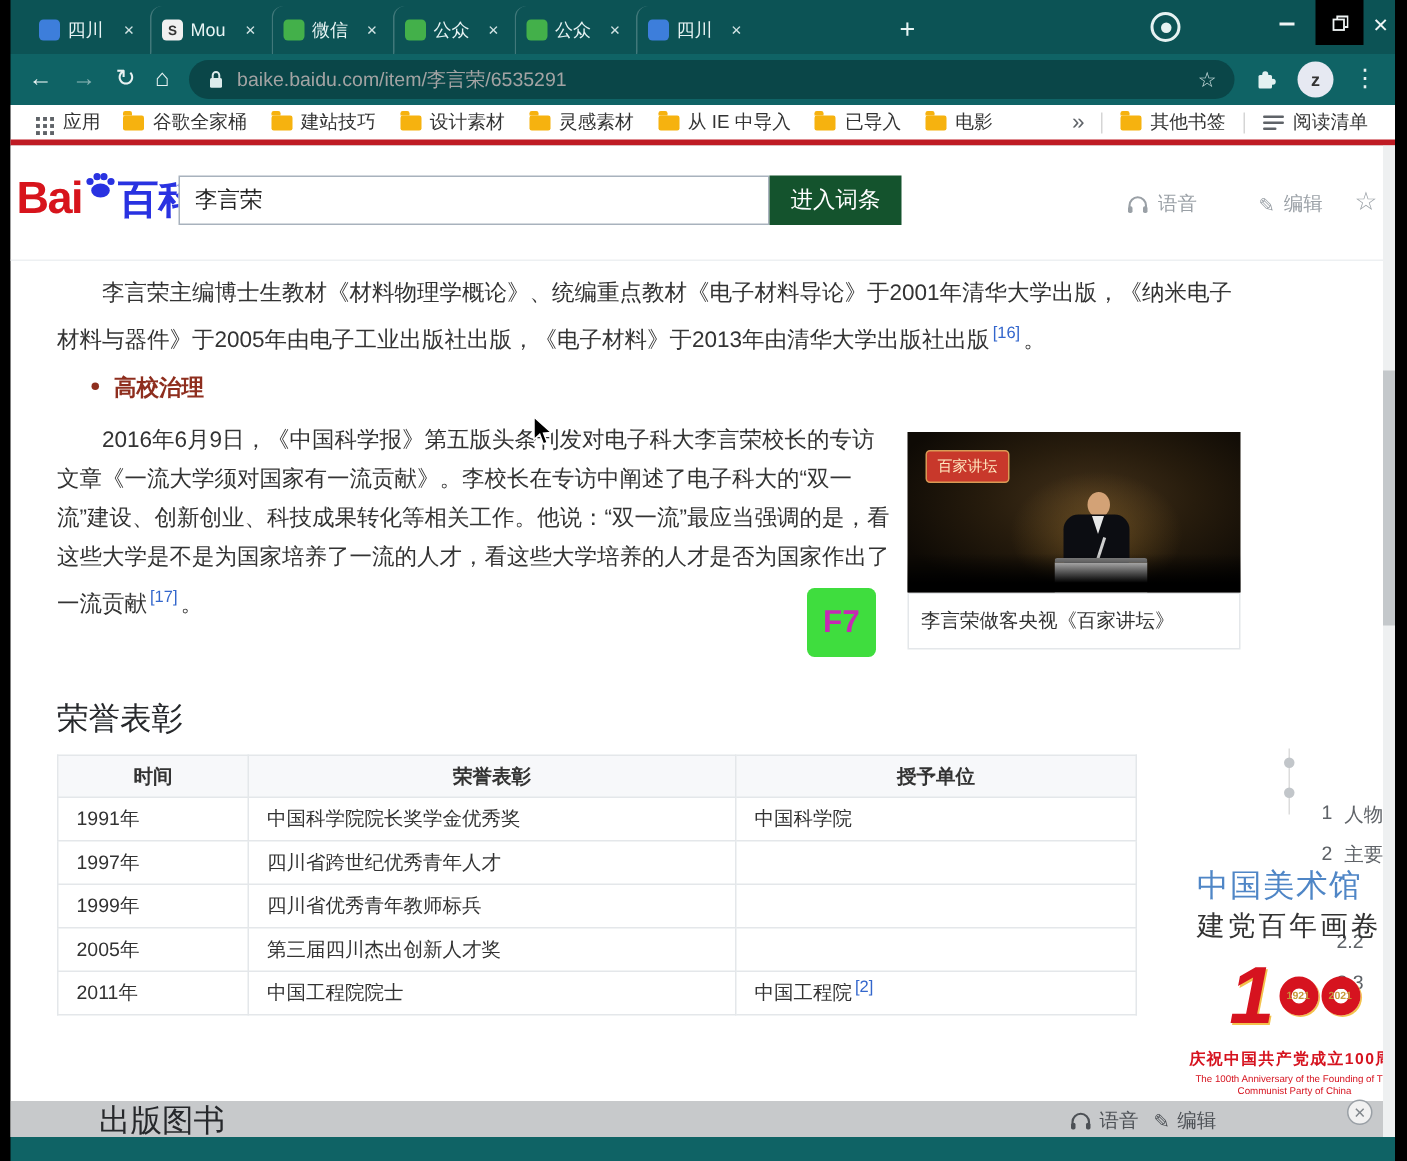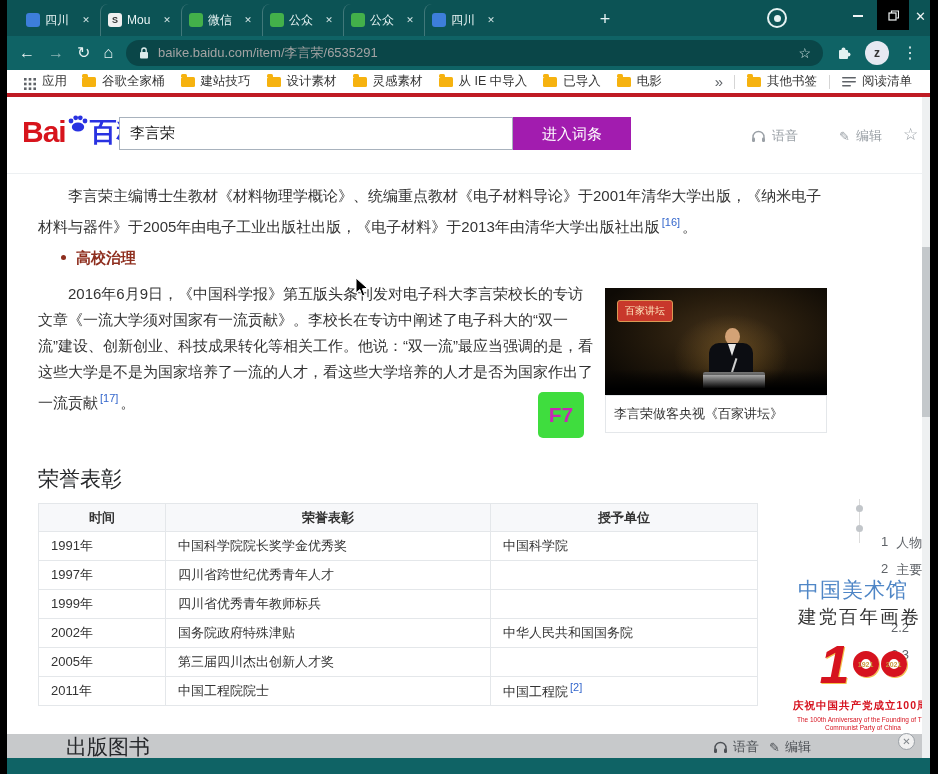--- a/index.html
+++ b/index.html
@@ -54,27 +54,27 @@
   .folder-icon { width:14px; height:10px; background:#f6b20f; border-radius:1.5px; position:relative; flex:none; }
   .folder-icon::before { content:""; position:absolute; left:0; top:-3px; width:6px; height:3px; background:#f6b20f;
                          border-radius:1.5px 1.5px 0 0; }
   .bm-chevron { margin-left:auto; font-size:15px; color:#5f6368; padding:0 7px; }
   .bm-sep { width:1px; height:14px; background:#d5d5d5; margin:0 4px; }
 
   
   .page { position:absolute; left:0; top:97px; width:923px; height:661px; background:#fff; overflow:hidden; }
 
   .bk-header { position:absolute; left:0; top:0; width:923px; height:77px; border-bottom:1px solid #edf0f2; background:#fff; }
-  .bk-logo { position:absolute; left:15px; top:16px; display:flex; align-items:flex-end; gap:1px; }
+  .bk-logo { position:absolute; left:4px; top:16px; display:flex; align-items:flex-end; gap:1px; }
   .logo-bai { font-size:30px; font-weight:bold; color:#d7141c; letter-spacing:-1px; line-height:34px; }
   .paw-wrap { margin-bottom:12px; }
   .logo-baike { font-size:27px; font-weight:bold; color:#2932e1; line-height:34px; }
   .bk-search { position:absolute; left:112px; top:20px; width:394px; height:33px; border:1px solid #a8b2bd;
                font-size:15px; color:#222; padding:0 10px; outline:none; font-family:inherit; }
-  .bk-btn { position:absolute; left:506px; top:20px; width:118px; height:33px; background:#a21caf; color:#fff;
+  .bk-btn { position:absolute; left:506px; top:20px; width:88px; height:33px; background:#14532d; color:#fff;
             font-size:15px; text-align:center; line-height:33px; cursor:pointer; }
   .hdr-act { position:absolute; top:30px; display:flex; align-items:center; gap:6px; color:#9aa0a6; font-size:13px; }
   .hdr-star { position:absolute; left:896px; top:27px; font-size:17px; color:#9aa0a6; }
 
   .para { position:absolute; font-size:15px; line-height:26px; color:#333; text-indent:2em; }
   .p1 { left:31px; top:86px; width:794px; }
   .p2 { left:31px; top:184px; width:558px; }
   .ref { color:#36c; font-size:11px; margin:0 2px; cursor:pointer; }
   .bullet-h { position:absolute; left:54px; top:152px; color:#8e2e1e; font-weight:bold; font-size:15px; }
   .bullet-h::before { content:""; display:inline-block; width:5px; height:5px; border-radius:50%; background:#8e2e1e;
@@ -374,25 +374,20 @@
             <td>1997年</td>
             <td>四川省跨世纪优秀青年人才</td>
             <td></td>
           </tr>
           <tr>
             <td>1999年</td>
             <td>四川省优秀青年教师标兵</td>
             <td></td>
           </tr>
           <tr>
-            <td>2002年</td>
-            <td>国务院政府特殊津贴</td>
-            <td>中华人民共和国国务院</td>
-          </tr>
-          <tr>
             <td>2005年</td>
             <td>第三届四川杰出创新人才奖</td>
             <td></td>
           </tr>
           <tr>
             <td>2011年</td>
             <td>中国工程院院士</td>
             <td><span>中国工程院</span><sup class="ref">[2]</sup></td>
           </tr>
         </tbody>

